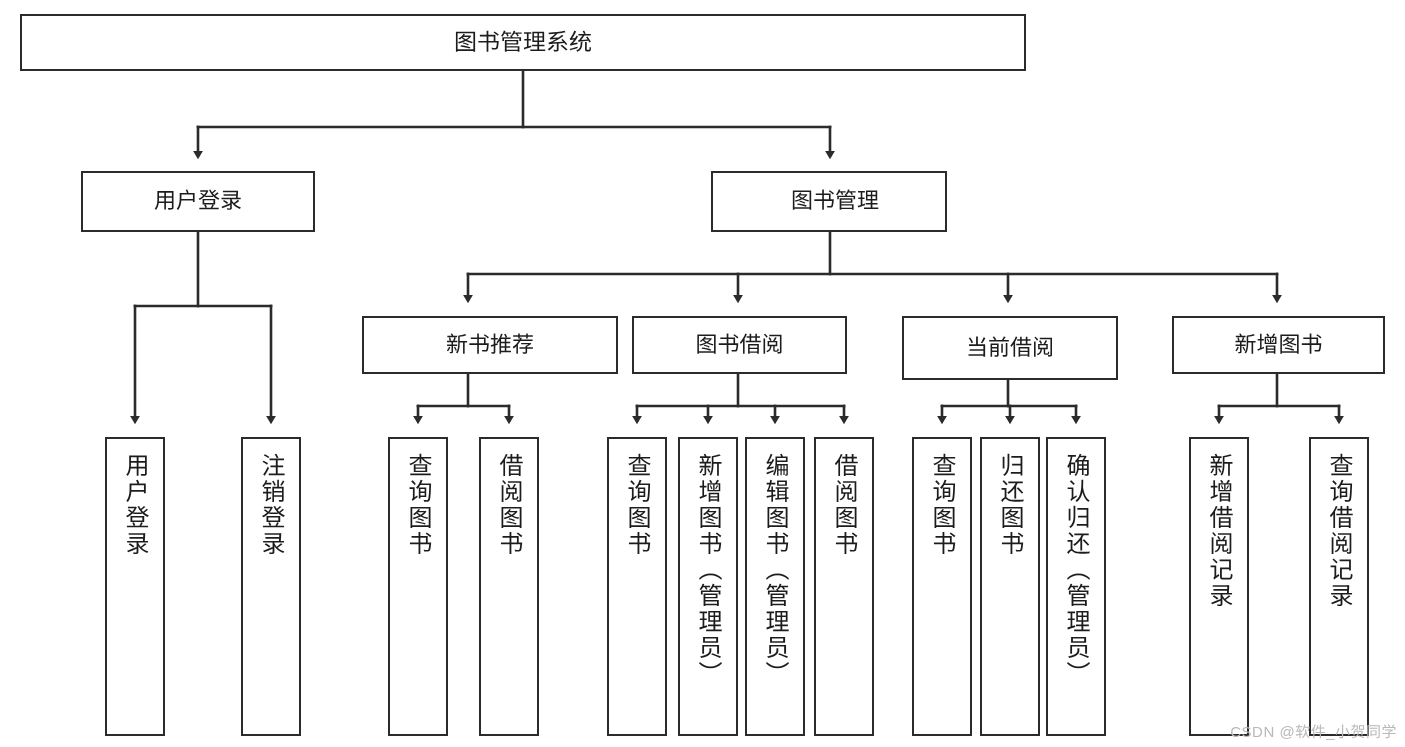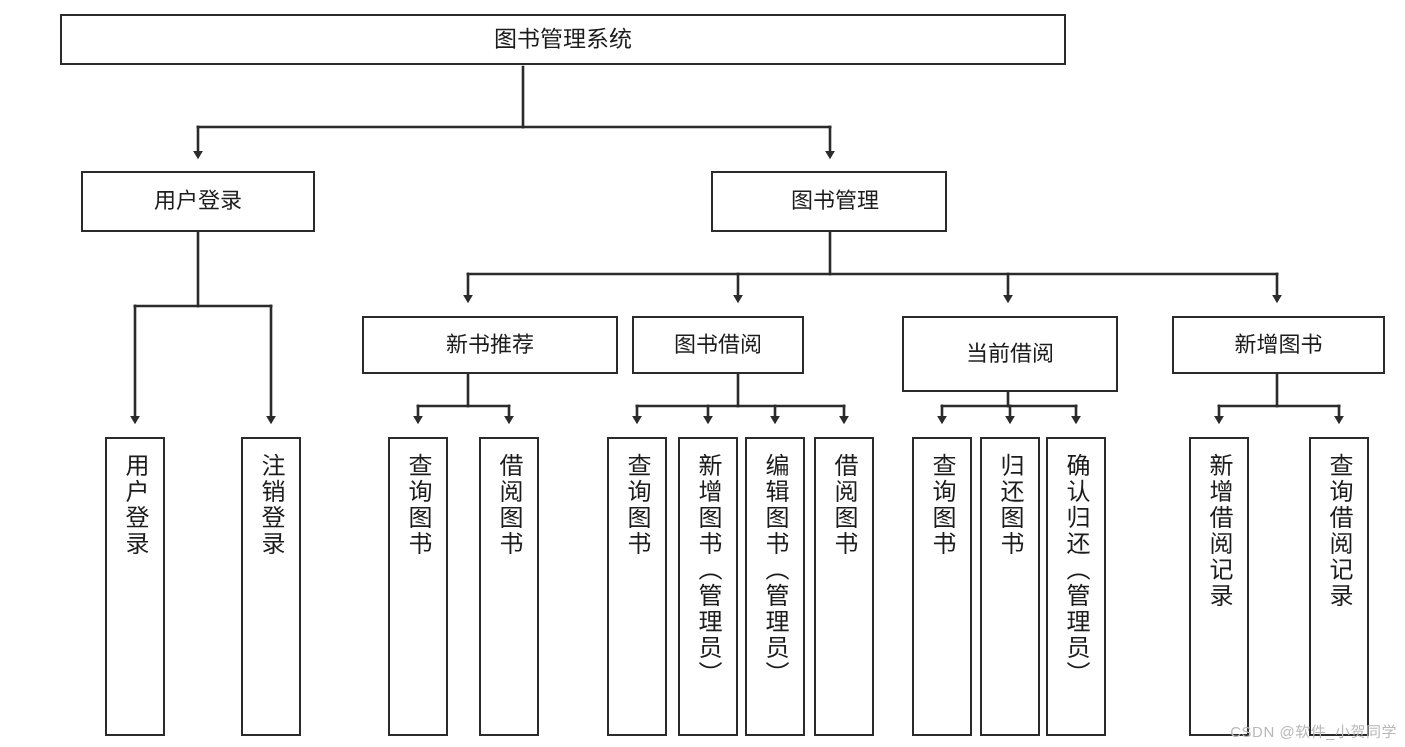--- a/index.html
+++ b/index.html
@@ -120,41 +120,41 @@
       <path d="M1010,406 L1010,420" marker-end="url(#arrow)"></path>
       <path d="M1076,406 L1076,420" marker-end="url(#arrow)"></path>
 
       <path d="M1277,374 L1277,406"></path>
       <path d="M1219,406 L1339,406"></path>
       <path d="M1219,406 L1219,420" marker-end="url(#arrow)"></path>
       <path d="M1339,406 L1339,420" marker-end="url(#arrow)"></path>
     </g>
   </svg>
 
-  <div class="node h root" style="left:20px; top:14px; width:1006px; height:51px;margin-left:40px;">
+  <div class="node h root" style="left:20px; top:14px; width:1006px; height:57px;">
     <span class="lbl">图书管理系统</span>
   </div>
 
   <div class="node h" style="left:81px; top:171px; width:234px; height:61px;">
     <span class="lbl">用户登录</span>
   </div>
 
   <div class="node h" style="left:711px; top:171px; width:236px; height:61px;padding-left:12px;">
     <span class="lbl">图书管理</span>
   </div>
 
   <div class="node h" style="left:362px; top:316px; width:256px; height:58px;">
     <span class="lbl">新书推荐</span>
   </div>
 
-  <div class="node h" style="left:632px; top:316px; width:172px; height:58px;justify-content:center;">
+  <div class="node h" style="left:632px; top:316px; width:215px; height:58px;justify-content:center;">
     <span class="lbl">图书借阅</span>
   </div>
 
-  <div class="node h" style="left:902px; top:316px; width:216px; height:76px;">
+  <div class="node h" style="left:902px; top:316px; width:216px; height:64px;">
     <span class="lbl">当前借阅</span>
   </div>
 
   <div class="node h" style="left:1172px; top:316px; width:213px; height:58px;">
     <span class="lbl">新增图书</span>
   </div>
 
   <div class="node v" style="left:105px; top:437px; width:60px; height:299px;">
     <span class="lbl">用户登录</span>
   </div>

